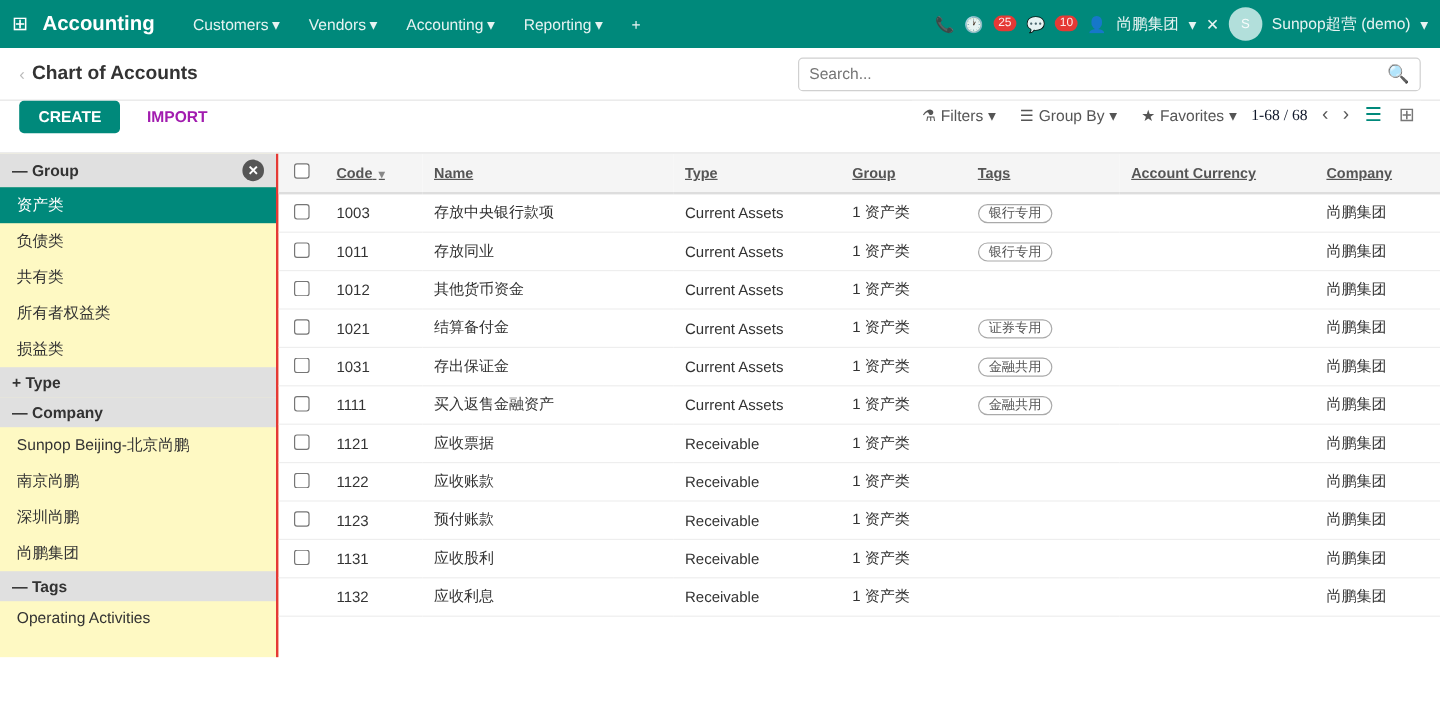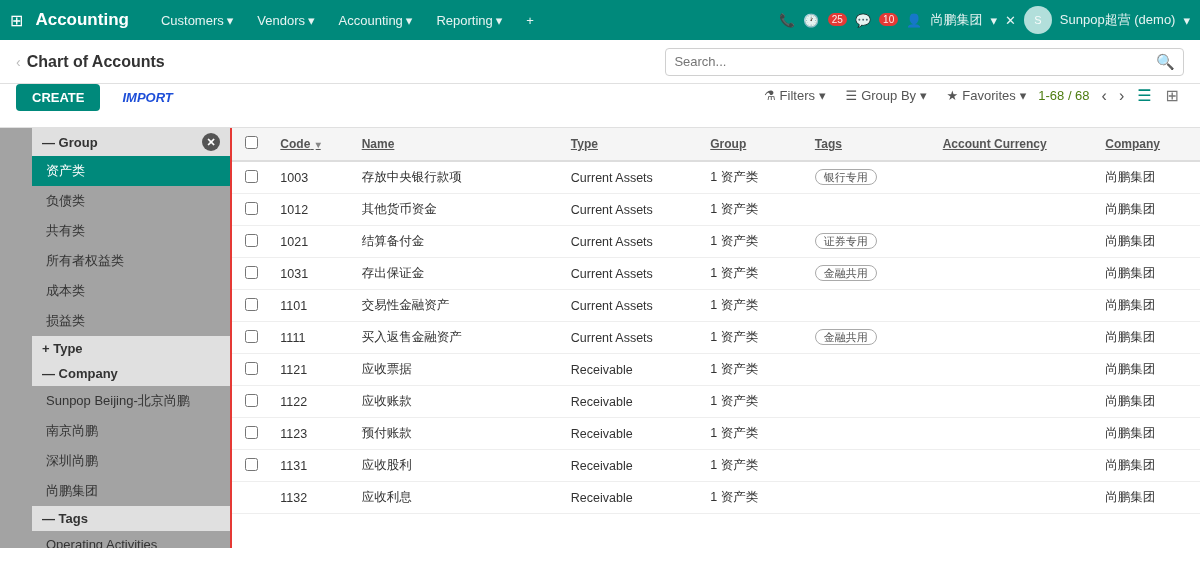--- a/index.html
+++ b/index.html
@@ -68,28 +68,27 @@
       color: #fff;
       border: none;
       padding: 6px 16px;
       border-radius: 4px;
       cursor: pointer;
       font-size: 13px;
       font-weight: 600;
     }
     .btn-import {
       background: transparent;
-      color: #1d4ed8;
+      color: #a21caf;
       border: none;
       padding: 6px 14px;
       border-radius: 4px;
       cursor: pointer;
       font-size: 13px;
       font-weight: 600;
-      font-style: italic;
     }
 
     
     .search-bar {
       display: flex;
       align-items: center;
       border: 1px solid #d0d0d0;
       border-radius: 4px;
       padding: 4px 8px;
       flex: 1;
@@ -118,40 +117,39 @@
     .filter-btn {
       display: flex;
       align-items: center;
       gap: 4px;
       color: #555;
       cursor: pointer;
       padding: 3px 8px;
       border-radius: 3px;
       font-size: 13px;
     }
-    .pagination { color: #4d7c0f; font-size: 13px; margin-right: 4px; }
+    .pagination { color: #0f172a; font-size: 13px; margin-right: 4px; font-family: Liberation Serif, serif; }
     .pag-btn { color: #555; cursor: pointer; font-size: 16px; padding: 2px 4px; }
     .view-btn { cursor: pointer; color: #777; font-size: 16px; padding: 2px 5px; }
     .view-btn.active { color: #00897b; }
 
     
     .main-layout {
       display: flex;
       height: calc(588px - 40px - 44px - 44px - 40px);
       overflow: hidden;
     }
 
     
     .sidebar {
       width: 232px;
       border-right: 2px solid #e53935;
       overflow-y: auto;
-      background: #a3a3a3;
+      background: #fef9c3;
       flex-shrink: 0;
-      padding-left: 32px;
     }
     .sidebar-section-header {
       display: flex;
       align-items: center;
       justify-content: space-between;
       background: #e0e0e0;
       padding: 5px 10px;
       font-weight: 600;
       font-size: 13px;
       color: #333;
@@ -322,21 +320,20 @@
   <div class="sidebar">
 
     <div class="sidebar-section-header">
       <span>— Group</span>
       <div class="close-icon">✕</div>
     </div>
     <div class="sidebar-item active">资产类</div>
     <div class="sidebar-item">负债类</div>
     <div class="sidebar-item">共有类</div>
     <div class="sidebar-item">所有者权益类</div>
-    <div class="sidebar-item">成本类</div>
     <div class="sidebar-item">损益类</div>
 
     <div class="sidebar-section-toggle">
       <span>+ Type</span>
     </div>
 
     <div class="sidebar-section-header">
       <span>— Company</span>
     </div>
     <div class="sidebar-item">Sunpop Beijing-北京尚鹏</div>
@@ -380,20 +377,32 @@
     <td class="type-col">Current Assets</td>
     <td class="group-col">1 资产类</td>
     <td class="tags-col"><span class="tag-badge">银行专用</span></td>
     <td class="currency-col"></td>
     <td class="company-col">尚鹏集团</td>
   </tr>
           <tr>
     <td class="cb-col">
       <input type="checkbox" style="">
     </td>
+    <td class="code-col">1011</td>
+    <td class="name-col">存放同业</td>
+    <td class="type-col">Current Assets</td>
+    <td class="group-col">1 资产类</td>
+    <td class="tags-col"><span class="tag-badge">银行专用</span></td>
+    <td class="currency-col"></td>
+    <td class="company-col">尚鹏集团</td>
+  </tr>
+          <tr>
+    <td class="cb-col">
+      <input type="checkbox" style="">
+    </td>
     <td class="code-col">1012</td>
     <td class="name-col">其他货币资金</td>
     <td class="type-col">Current Assets</td>
     <td class="group-col">1 资产类</td>
     <td class="tags-col"></td>
     <td class="currency-col"></td>
     <td class="company-col">尚鹏集团</td>
   </tr>
           <tr>
     <td class="cb-col">
@@ -416,32 +425,20 @@
     <td class="type-col">Current Assets</td>
     <td class="group-col">1 资产类</td>
     <td class="tags-col"><span class="tag-badge">金融共用</span></td>
     <td class="currency-col"></td>
     <td class="company-col">尚鹏集团</td>
   </tr>
           <tr>
     <td class="cb-col">
       <input type="checkbox" style="">
     </td>
-    <td class="code-col">1101</td>
-    <td class="name-col">交易性金融资产</td>
-    <td class="type-col">Current Assets</td>
-    <td class="group-col">1 资产类</td>
-    <td class="tags-col"></td>
-    <td class="currency-col"></td>
-    <td class="company-col">尚鹏集团</td>
-  </tr>
-          <tr>
-    <td class="cb-col">
-      <input type="checkbox" style="">
-    </td>
     <td class="code-col">1111</td>
     <td class="name-col">买入返售金融资产</td>
     <td class="type-col">Current Assets</td>
     <td class="group-col">1 资产类</td>
     <td class="tags-col"><span class="tag-badge">金融共用</span></td>
     <td class="currency-col"></td>
     <td class="company-col">尚鹏集团</td>
   </tr>
           <tr>
     <td class="cb-col">

